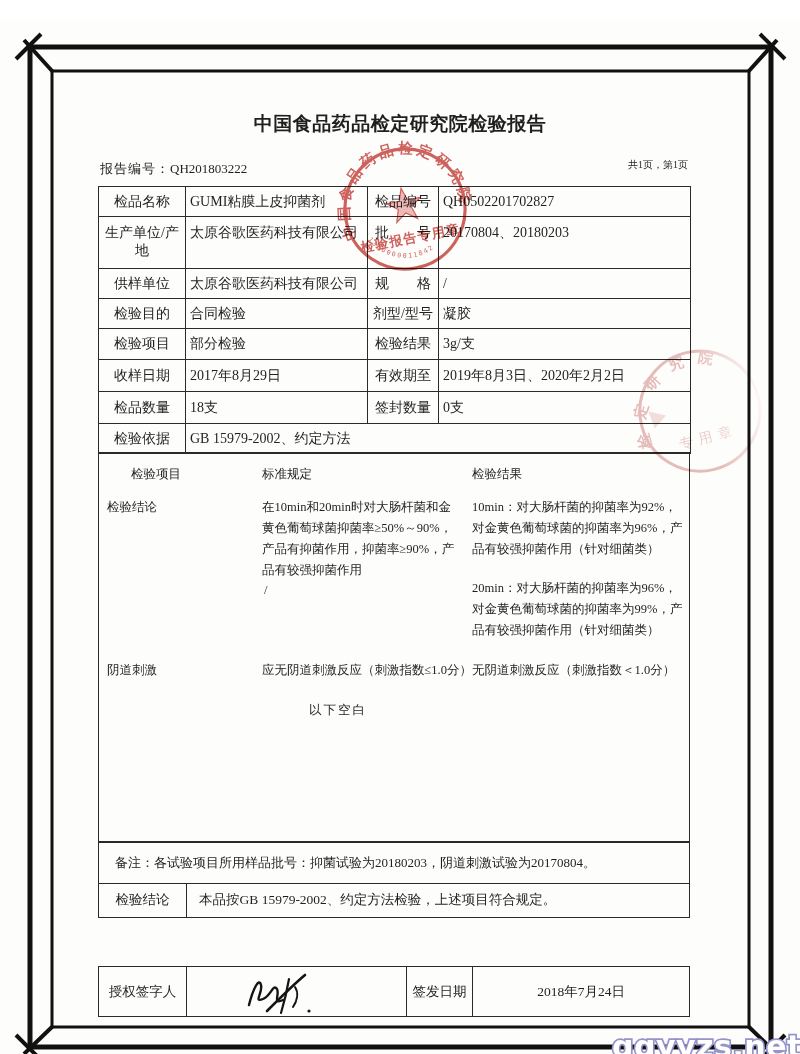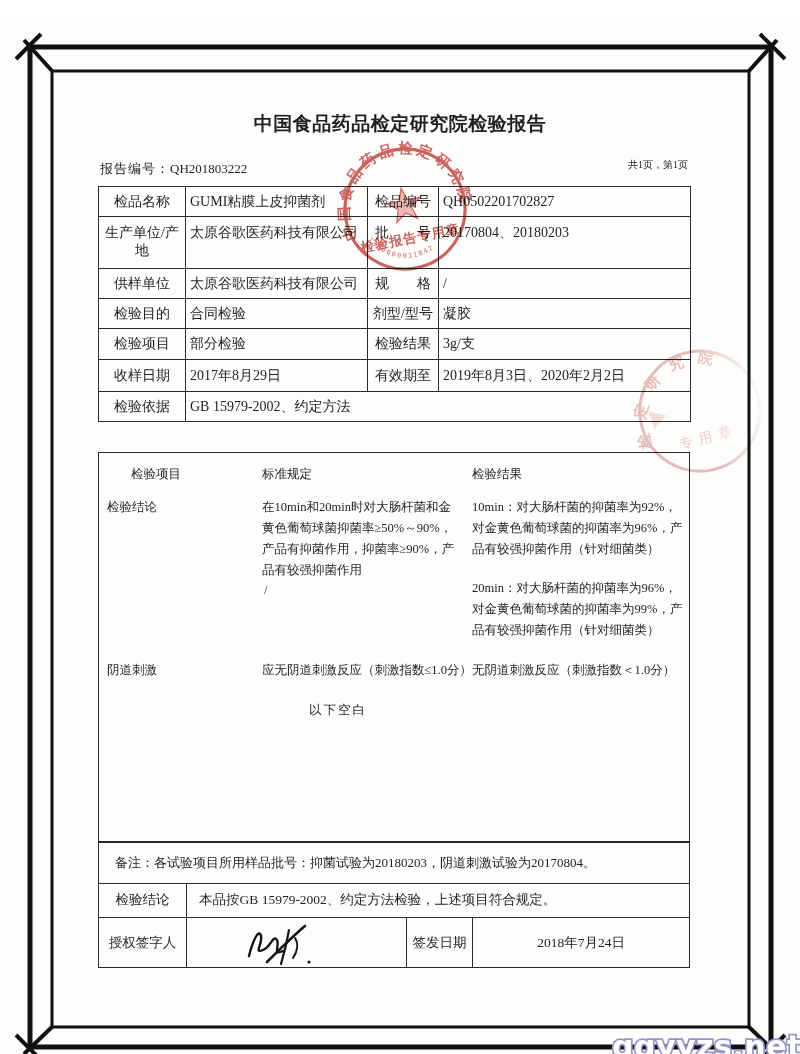--- a/index.html
+++ b/index.html
@@ -29,21 +29,21 @@
   tr.tall td{vertical-align:top;padding-top:7px;}
 
   .box{position:absolute;left:98px;width:592px;border:1.5px solid #2a2a2a;
        box-sizing:border-box;z-index:2;background:transparent;}
   .results{top:430.5px;height:391px;font-size:12.5px;line-height:21px;}
   .results .abs{position:absolute;}
   .remark{top:820px;height:43px;display:flex;align-items:center;padding:0 16px;font-size:13px;}
   .conclusion{top:861.5px;height:35.5px;display:flex;align-items:stretch;font-size:13.5px;}
   .conclusion .cell-l{width:87px;border-right:1.5px solid #2a2a2a;display:flex;align-items:center;justify-content:center;}
   .conclusion .cell-v{flex:1;display:flex;align-items:center;padding-left:12px;}
-  .signrow{top:896px;height:51px;display:flex;align-items:stretch;font-size:13.5px;justify-content:space-between;}
+  .signrow{top:945px;height:51px;display:flex;align-items:stretch;font-size:13.5px;justify-content:space-between;}
   .signrow .c1{width:87px;border-right:1.5px solid #2a2a2a;display:flex;align-items:center;justify-content:center;}
   .signrow .c2{width:219px;border-right:1.5px solid #2a2a2a;position:relative;}
   .signrow .c3{width:65px;border-right:1.5px solid #2a2a2a;display:flex;align-items:center;justify-content:center;}
   .signrow .c4{flex:1;display:flex;align-items:center;justify-content:center;}
 
   .stamp-main{position:absolute;left:330px;top:113px;z-index:4;opacity:.82;
               transform:rotate(-11deg);mix-blend-mode:multiply;pointer-events:none;}
   .stamp-side{position:absolute;left:628px;top:318px;z-index:3;opacity:.5;
               transform:rotate(-14deg);mix-blend-mode:multiply;pointer-events:none;
               -webkit-mask-image:linear-gradient(to right,#000 55%,transparent 96%);
@@ -114,20 +114,26 @@
       <td class="lab">检验项目</td>
       <td class="val">部分检验</td>
       <td class="lab">检验结果</td>
       <td class="val">3g/支</td>
     </tr>
     <tr style="height:32px">
       <td class="lab">收样日期</td>
       <td class="val">2017年8月29日</td>
       <td class="lab">有效期至</td>
       <td class="val">2019年8月3日、2020年2月2日</td>
+    </tr>
+    <tr style="height:32px">
+      <td class="lab">检品数量</td>
+      <td class="val">18支</td>
+      <td class="lab">签封数量</td>
+      <td class="val">0支</td>
     </tr>
     <tr style="height:30px">
       <td class="lab">检验依据</td>
       <td class="val" colspan="3">GB 15979-2002、约定方法</td>
     </tr>
   </tbody>
     </table>
 
   <div class="box results">
     <div class="abs" style="left:32px;top:11px">检验项目</div>

